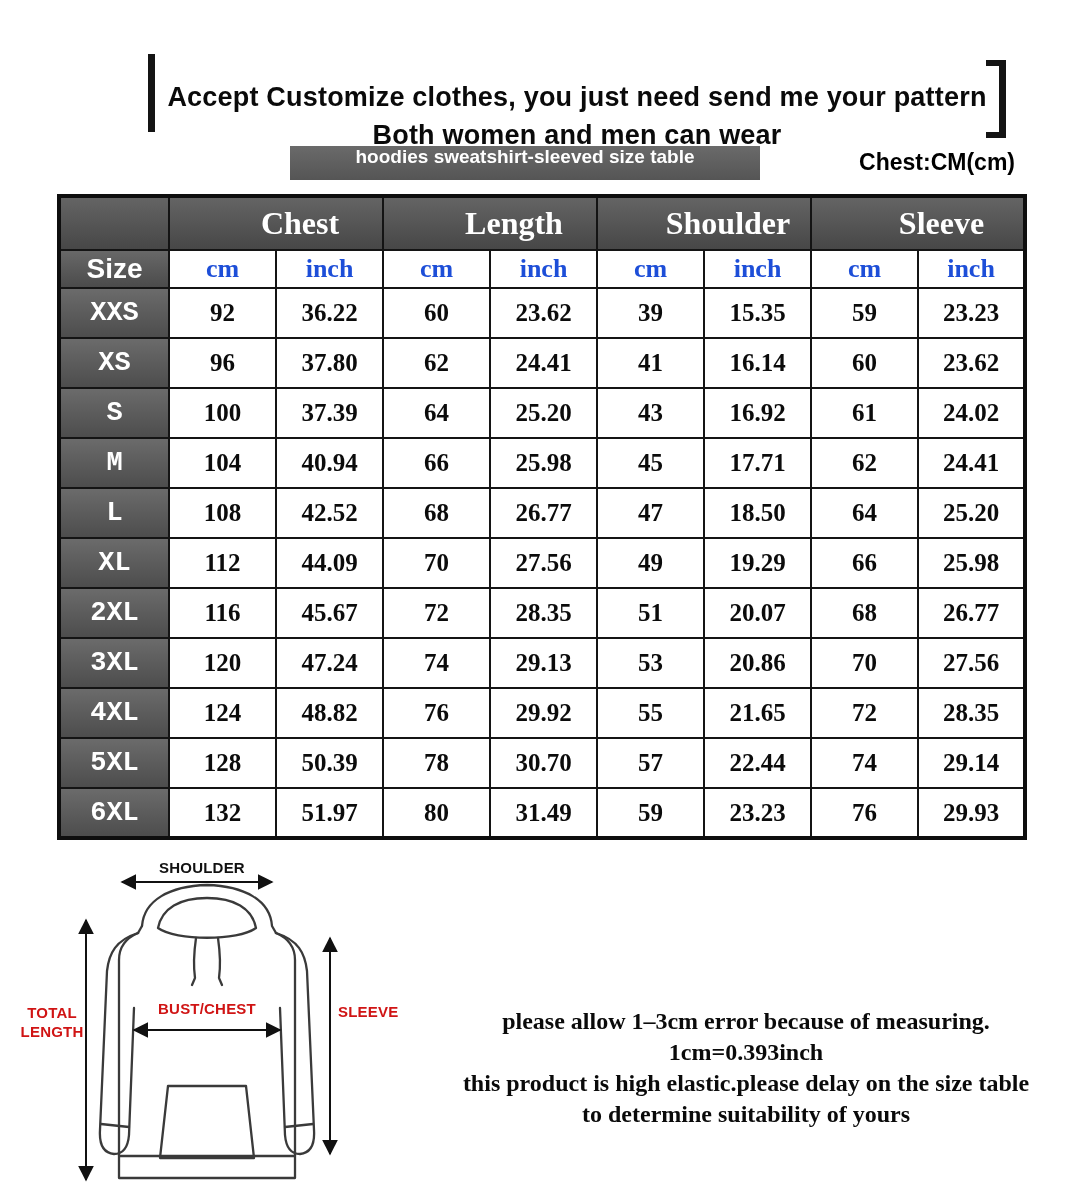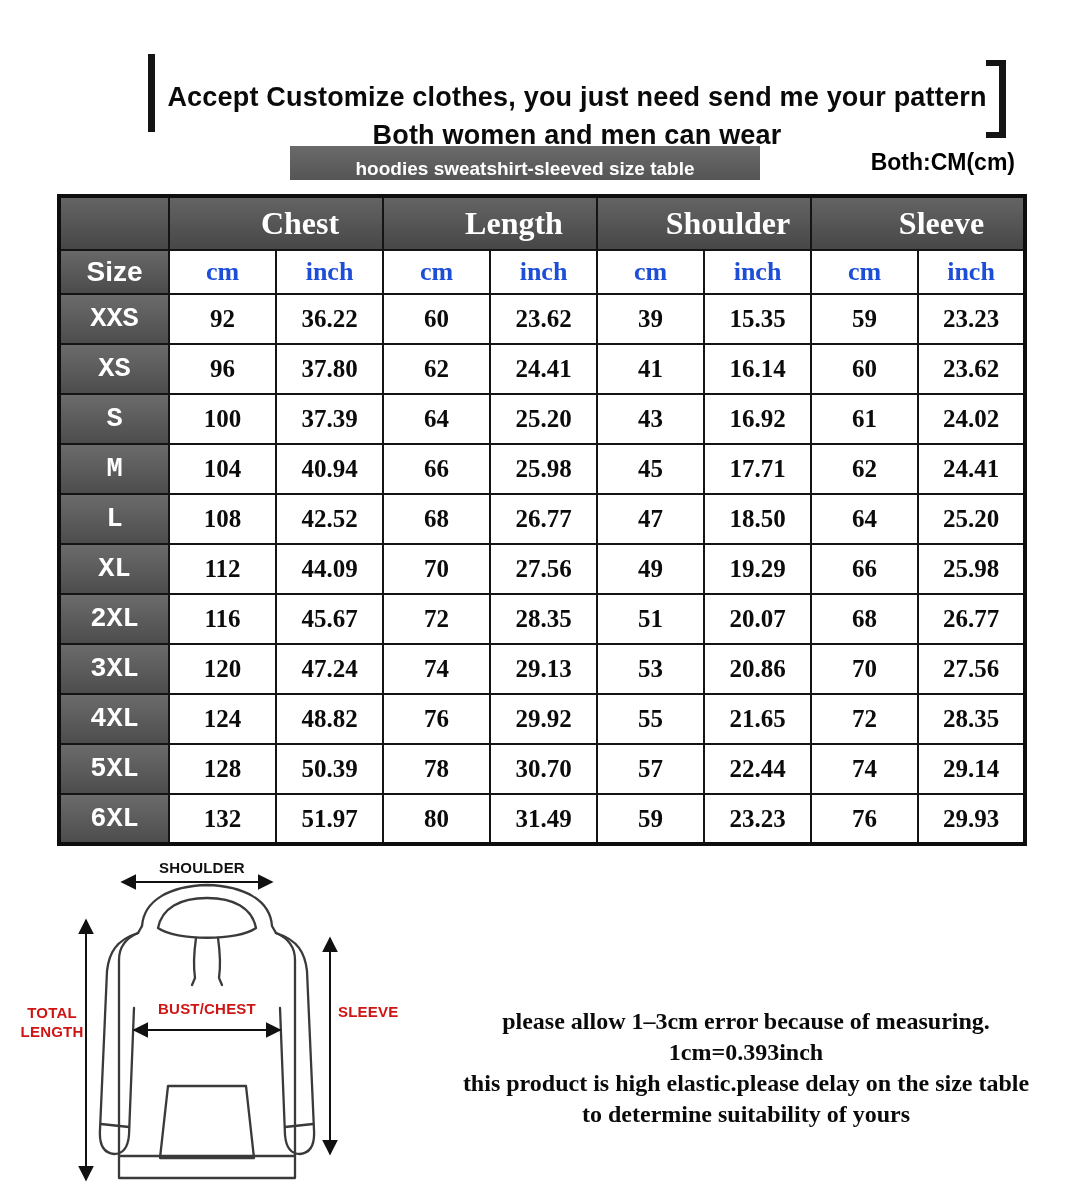--- a/index.html
+++ b/index.html
@@ -29,21 +29,21 @@
     text-align:center; font-weight:bold; font-size:27px; line-height:1.42;
     letter-spacing:0.2px;
     margin-top:28px;
   }
 
   
   .title-bar {
     position:absolute; left:290px; top:146px; width:470px; height:34px;
     background:linear-gradient(180deg,#6a6a6a,#555555);
     color:#ffffff; font-weight:bold; font-size:19px;
-    display:flex; align-items:flex-end; justify-content:center;
+    display:flex; align-items:flex-start; justify-content:center;
   }
   .unit-label {
     position:absolute; left:850px; top:149px; width:165px;
     text-align:right; font-weight:bold; font-size:23px; color:#000;
   }
 
   
   table.size-table {
     position:absolute; left:57px; top:194px; width:970px;
     border-collapse:collapse; table-layout:fixed;
@@ -53,21 +53,21 @@
     border:2px solid #141414; text-align:center; vertical-align:middle;
     overflow:hidden; white-space:nowrap;
   }
   .col-size { width:110px; }
   tr.group-row th { height:54px; }
   th.group, th.corner {
     background:linear-gradient(180deg,#646464,#474747);
     color:#ffffff;
     font-family:"Liberation Serif", serif; font-weight:bold; font-size:32px;padding-left:48px;
   }
-  tr.unit-row th { height:44px; }
+  tr.unit-row th { height:38px; }
   th.size-head {
     background:linear-gradient(180deg,#686868,#4b4b4b);
     color:#ffffff; font-size:28px; font-weight:bold;
     font-family:"Liberation Sans", sans-serif;
   }
   th.unit {
     background:#ffffff; color:#1d4ed8;
     font-family:"Liberation Serif", serif; font-weight:bold; font-size:26px;
   }
   tbody th.size-cell {
@@ -110,21 +110,21 @@
   <div class="header-text">
     <div>Accept Customize clothes, you just need send me your pattern</div>
     <div>Both women and men can wear</div>
   </div>
   <span class="bracket right"></span>
 </div>
 
 <div class="title-bar">
   <span>hoodies sweatshirt-sleeved size  table</span>
 </div>
-<div class="unit-label">Both:CM(cm)</div>
+<div class="unit-label">Chest:CM(cm)</div>
 
 <table class="size-table">
   <colgroup>
     <col class="col-size">
       <col>
       <col>
       <col>
       <col>
       <col>
       <col>

